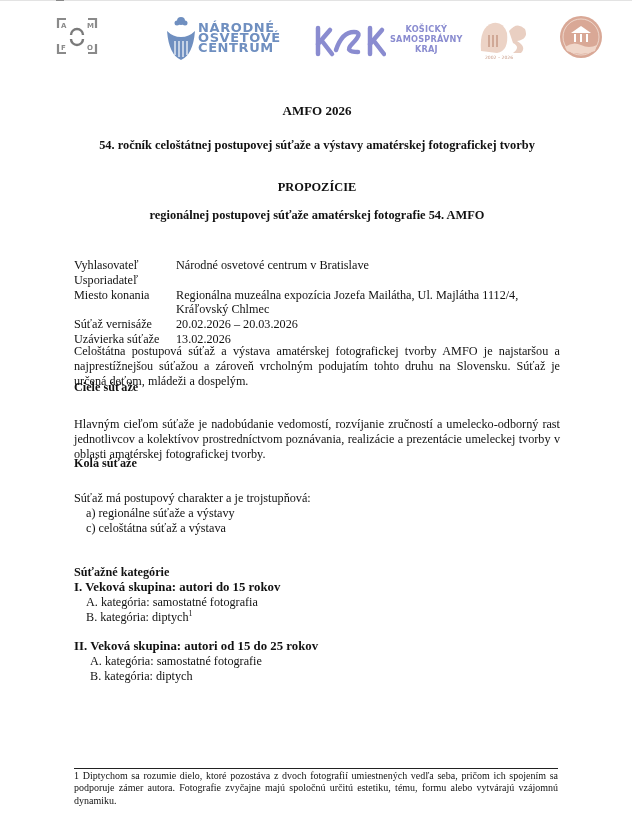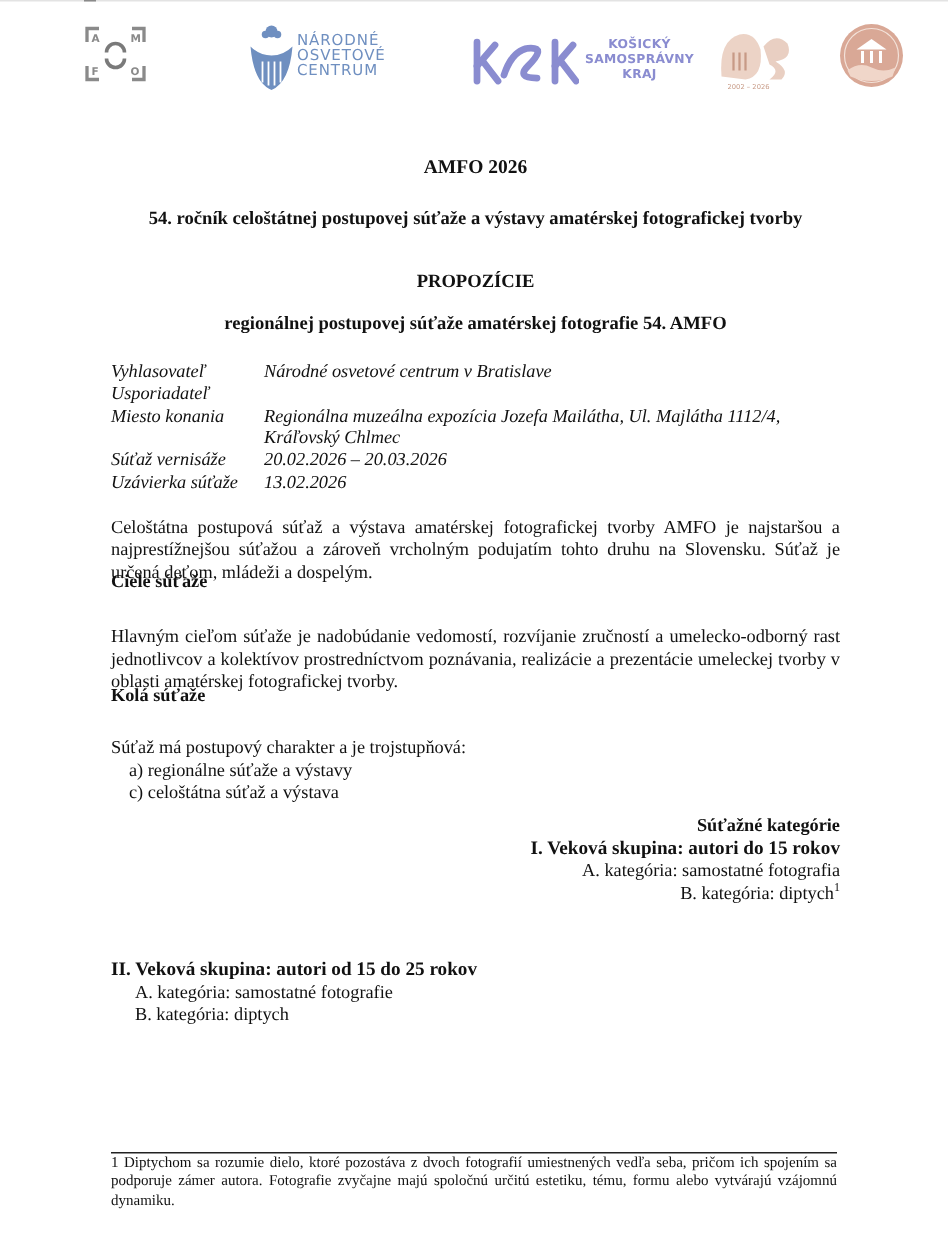--- a/index.html
+++ b/index.html
@@ -6,50 +6,50 @@
   body { width:632px; height:835px; position:relative; overflow:hidden;
          font-family:"Liberation Serif", serif; color:#111; font-size:12.2px; }
   .topbar { position:absolute; left:0; top:0; width:632px; height:1px; background:#e3e3e3; }
   .topthumb { position:absolute; left:56px; top:0; width:8px; height:1px; background:#8a8a8a; }
 
   .logos { position:absolute; left:0; top:0; width:632px; height:75px; }
   .logo { position:absolute; }
   .amfo-logo { left:56px; top:16px; width:42px; height:40px; }
   .noc-logo { left:165px; top:15px; width:100px; height:46px; }
   .noc-text { position:absolute; left:33px; top:8px; font-family:"DejaVu Sans", sans-serif;
-              font-weight:normal; font-size:10px; line-height:10px; color:#6f8fc0; letter-spacing:0.6px; }
+              font-weight:bold; font-size:13px; line-height:10px; color:#6f8fc0; letter-spacing:0.6px; }
   .ksk-logo { left:314px; top:22px; width:150px; height:40px; }
   .ksk-text { position:absolute; left:76px; top:2px; font-family:"DejaVu Sans", sans-serif;
               font-weight:bold; font-size:8.2px; line-height:10px; color:#8a8cd0; letter-spacing:0.2px;text-align:center; }
   .anniv-logo { left:477px; top:17px; width:55px; height:43px; }
   .museum-logo { left:559px; top:15px; width:44px; height:44px; }
 
   .doc { position:absolute; left:74px; top:0; width:486px; }
   .center { text-align:center; }
   .bold { font-weight:bold; }
   .abs { position:absolute; left:0; width:486px; }
 
   .title { top:103px; font-size:13px; font-weight:bold; }
   .subtitle { top:138px; font-size:12.4px; font-weight:bold; }
   .prop1 { top:180px; font-size:12.4px; font-weight:bold; }
   .prop2 { top:208px; font-size:12.4px; font-weight:bold; }
 
-  .info { top:240px;font-style:italic; }
+  .info { top:258px; }
   .info-row { display:flex; line-height:14.8px; }
   .info-label { width:102px; flex:none; }
   .info-value { flex:1; }
 
   .para { text-align:justify; line-height:15px; }
   .intro { top:344px; }
   .h-ciele { top:380px; }
   .ciele { top:417px; }
   .h-kola { top:456px; }
   .kola { top:491px; line-height:15px; }
   .indent { padding-left:12px; }
-  .h-kat { top:543px; line-height:15px;text-align:right; }
+  .h-kat { top:565px; line-height:15px; }
   .grp2 { top:639px; line-height:15px; }
   .indent2 { padding-left:16px; }
   sup { font-size:8px; vertical-align:5px; line-height:0; }
 
   .fn-line { position:absolute; left:74px; top:768px; width:484px; height:1px; background:#222; }
   .footnote { position:absolute; left:74px; top:770px; width:484px; font-size:10px; line-height:12.3px;
               text-align:justify; }
 </style>
 </head>
 <body>

